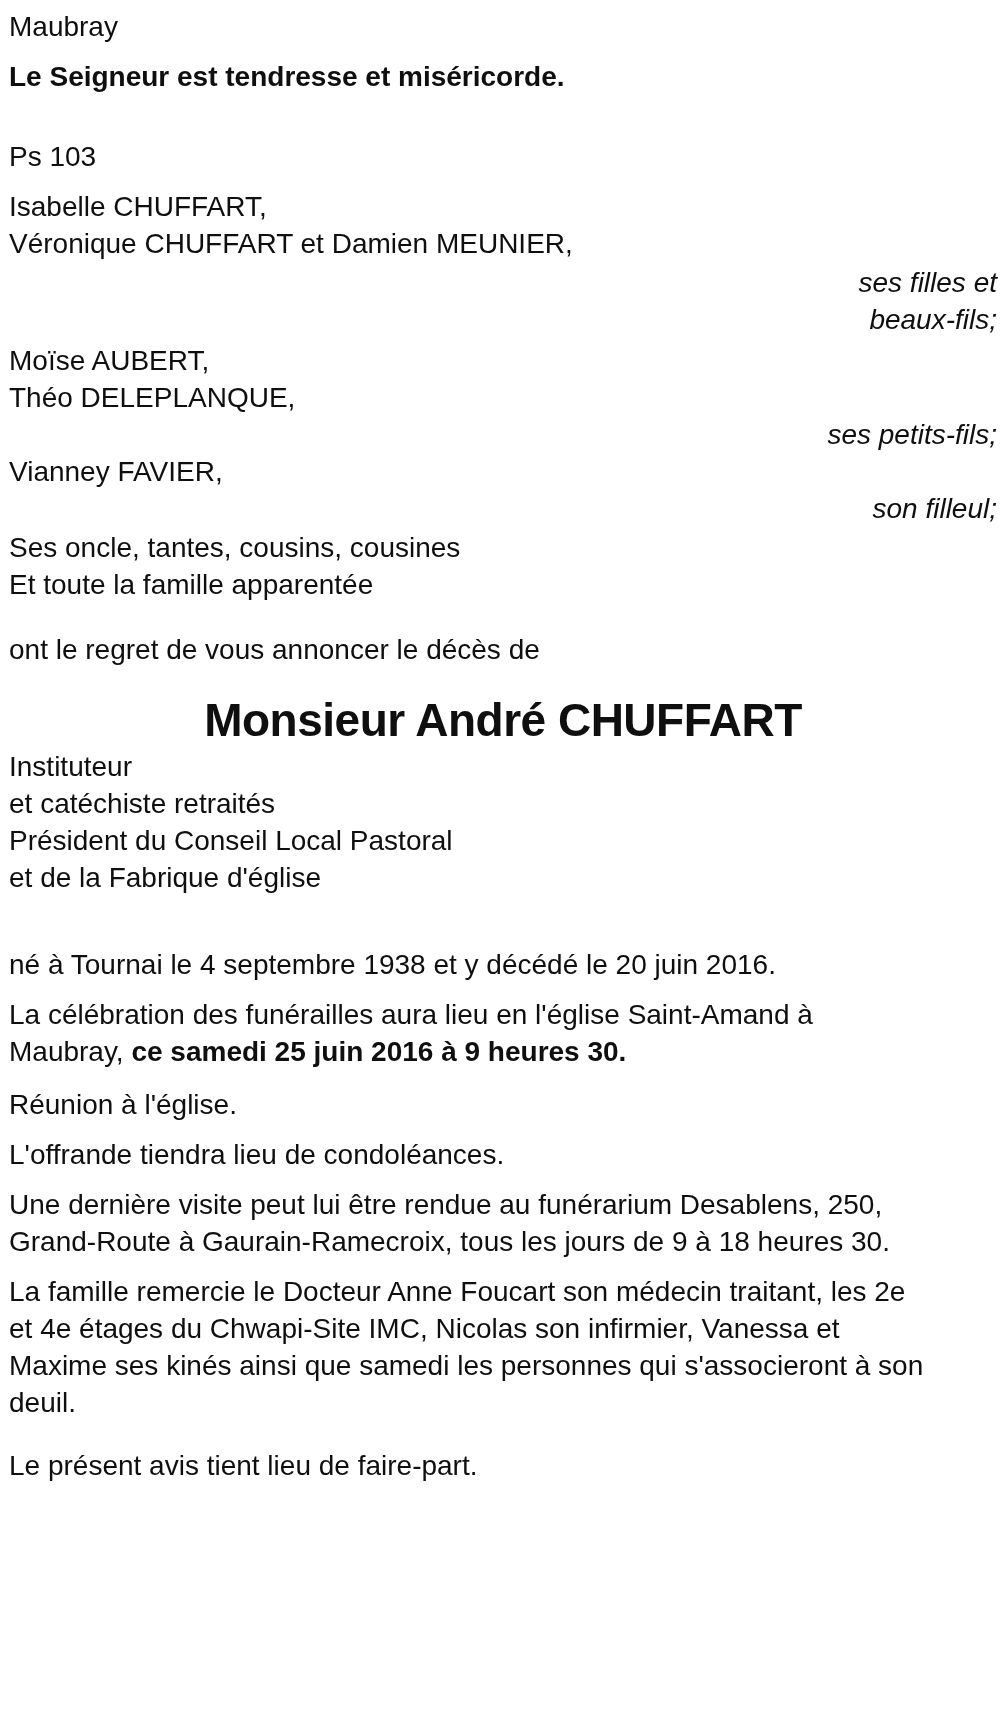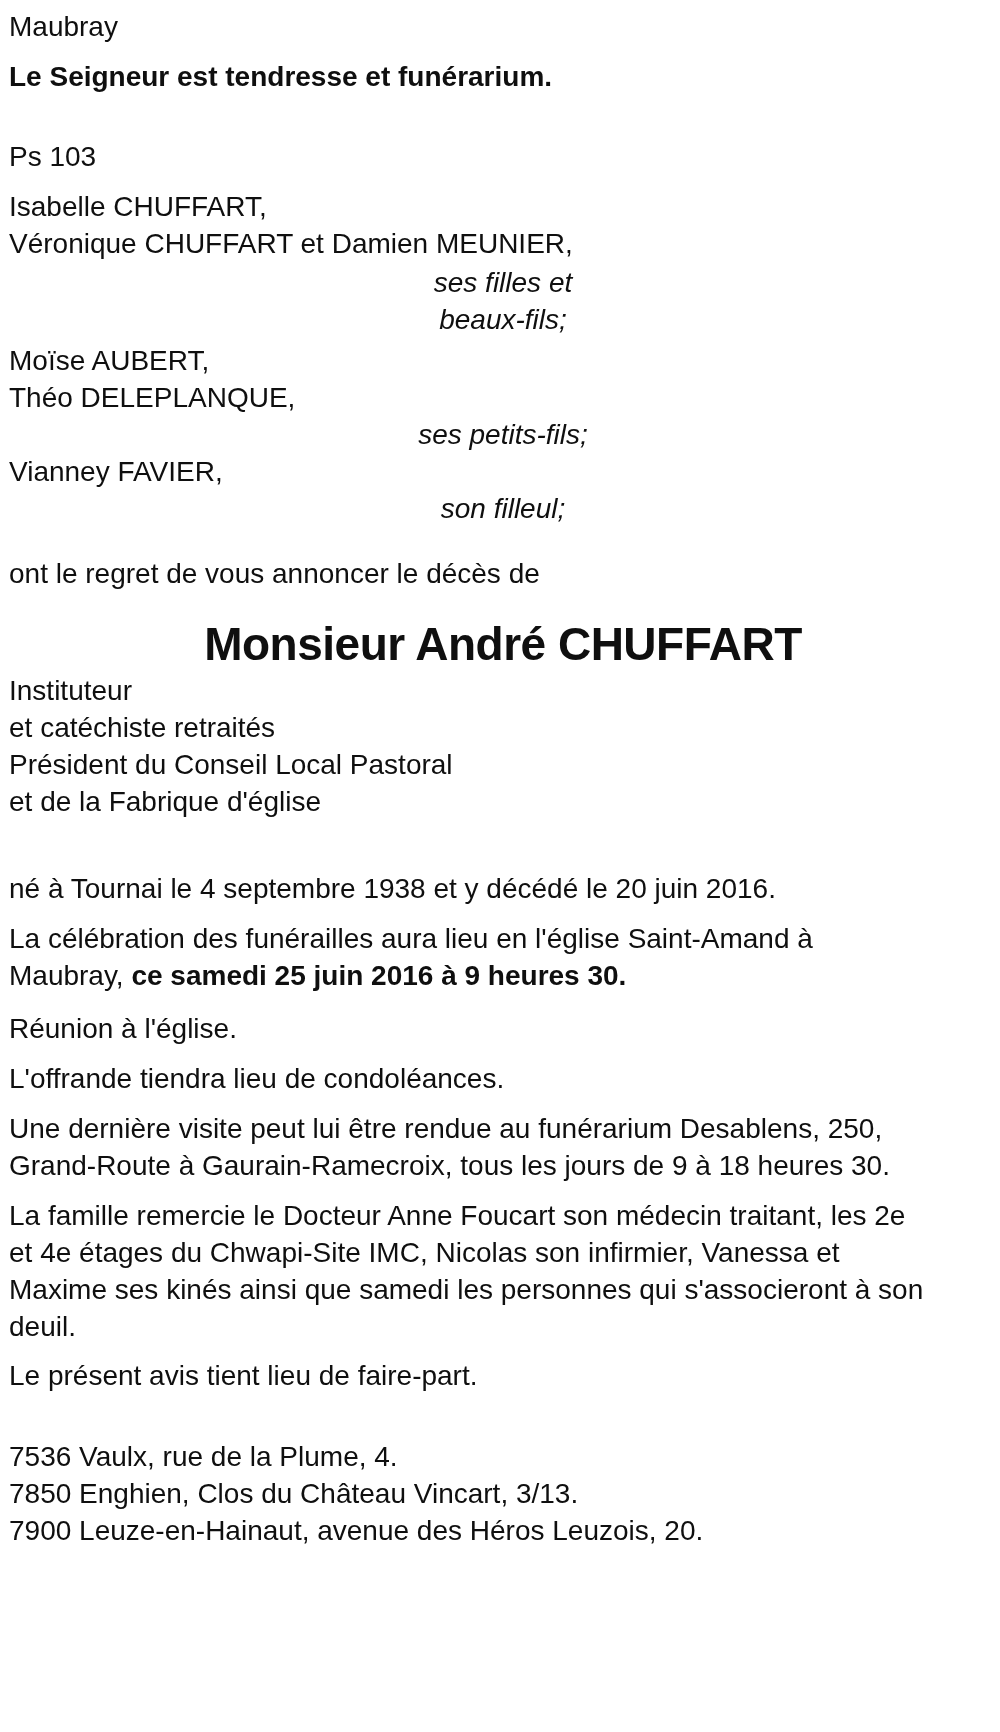--- a/index.html
+++ b/index.html
@@ -9,49 +9,49 @@
     width: 1000px; height: 1732px;
     padding: 0 3px 0 9px;
     font-family: "Liberation Sans", sans-serif;
     font-size: 28px;
     line-height: 37px;
     color: #0f0f0f;
     background: #ffffff;
   }
   .line { white-space: pre-wrap; }
   .bold { font-weight: bold; }
-  .right { text-align: center; font-style: italic; }
+  .right { text-align: right; font-style: italic; }
   .h1 {
     font-size: 46px;
     line-height: 56px;
     font-weight: bold;
     letter-spacing: -0.5px;
   }
   
   .mt8  { margin-top: 8px; }
   .mt13 { margin-top: 13px; }
   .mt43 { margin-top: 43px; }
   .mt2  { margin-top: 2px; }
   .mt4  { margin-top: 4px; }
   .mt16 { margin-top: 16px; }
   .mt24 { margin-top: 24px; text-align: center; }
-  .mt26 { margin-top: 12px; }
+  .mt26 { margin-top: 26px; }
   .mt28 { margin-top: 28px; }
   .mt38 { }
   .mt44 { margin-top: 44px; }
   .mt50 { margin-top: 50px; }
 </style>
 </head>
 <body>
 
 <div class="page">
 
   <div class="line mt8">Maubray</div>
 
-  <div class="line bold mt13">Le Seigneur est tendresse et funérarium.</div>
+  <div class="line bold mt13">Le Seigneur est tendresse et miséricorde.</div>
 
   <div class="line mt43">Ps 103</div>
 
   <div class="mt13">
     <div class="line">Isabelle CHUFFART,</div>
     <div class="line">Véronique CHUFFART et Damien MEUNIER,</div>
   </div>
 
   <div class="mt2">
     <div class="line right">ses filles et</div>
@@ -62,20 +62,24 @@
     <div class="line">Moïse AUBERT,</div>
     <div class="line">Théo DELEPLANQUE,</div>
   </div>
 
   <div class="line right">ses petits-fils;</div>
 
   <div class="line">Vianney FAVIER,</div>
 
   <div class="line right">son filleul;</div>
 
+  <div class="mt2">
+    <div class="line">Ses oncle, tantes, cousins, cousines</div>
+    <div class="line">Et toute la famille apparentée</div>
+  </div>
 
   <div class="line mt28">ont le regret de vous annoncer le décès de</div>
 
   <div class="line h1 mt24">Monsieur André CHUFFART</div>
 
   <div class="mt38">
     <div class="line">Instituteur</div>
     <div class="line">et catéchiste retraités</div>
     <div class="line">Président du Conseil Local Pastoral</div>
     <div class="line">et de la Fabrique d'église</div>
@@ -99,19 +103,14 @@
 
   <div class="mt13">
     <div class="line">La famille remercie le Docteur Anne Foucart son médecin traitant, les 2e</div>
     <div class="line">et 4e étages du Chwapi-Site IMC, Nicolas son infirmier, Vanessa et</div>
     <div class="line">Maxime ses kinés ainsi que samedi les personnes qui s'associeront à son</div>
     <div class="line">deuil.</div>
   </div>
 
   <div class="line mt26">Le présent avis tient lieu de faire-part.</div>
 
-  <div class="mt44">
-    <div class="line">7536 Vaulx, rue de la Plume, 4.</div>
-    <div class="line">7850 Enghien, Clos du Château Vincart, 3/13.</div>
-    <div class="line">7900 Leuze-en-Hainaut, avenue des Héros Leuzois, 20.</div>
-  </div>
 
 </div>
 
 </body></html>

